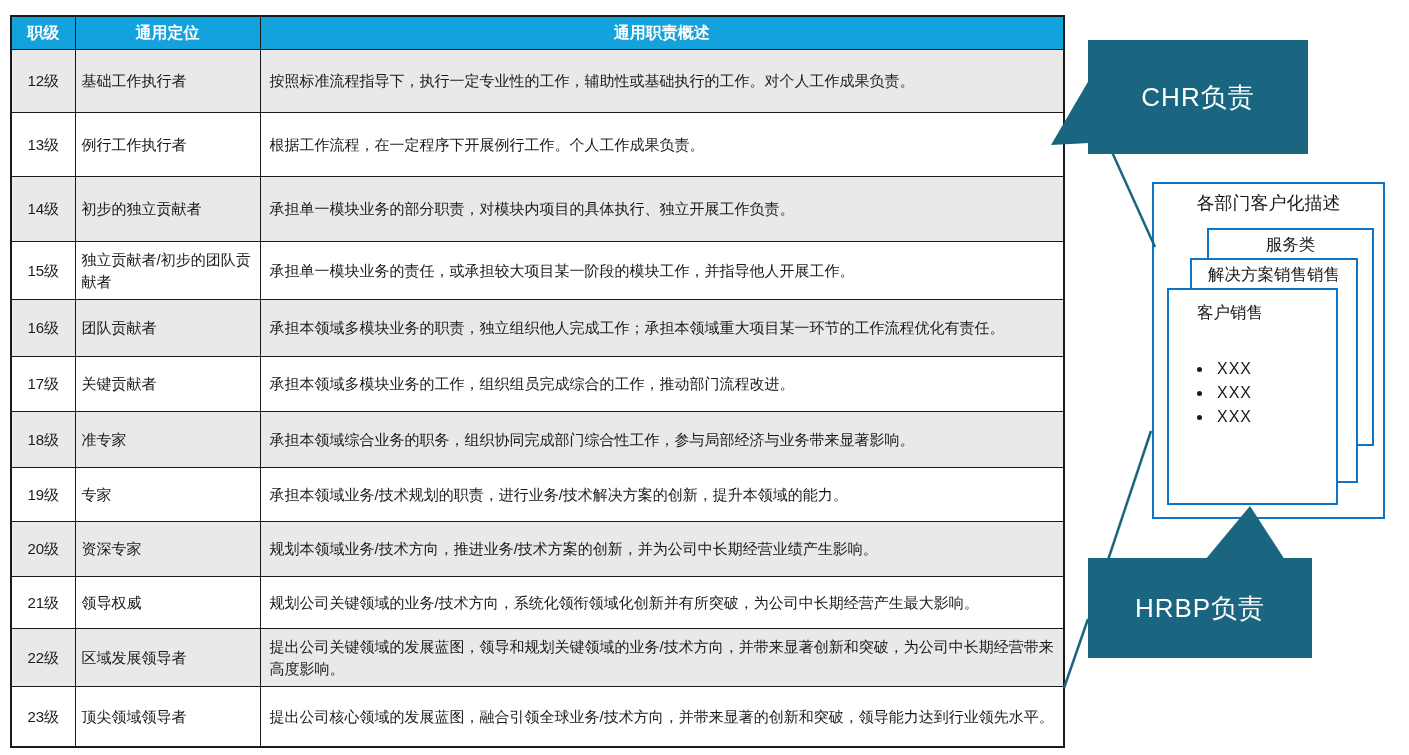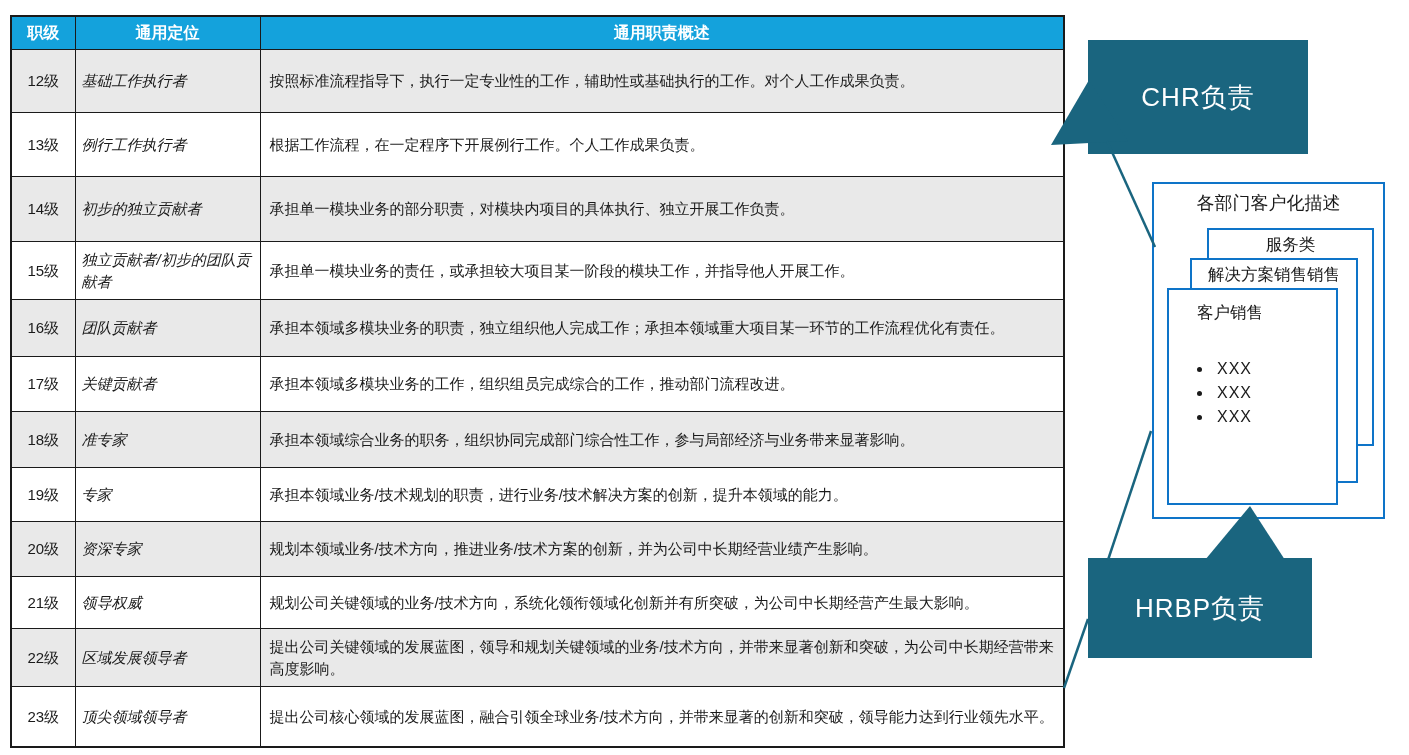--- a/index.html
+++ b/index.html
@@ -16,21 +16,21 @@
   #level-table th,#level-table td{
     border:1.5px solid #1a1a1a;
     vertical-align:middle;
     font-size:15px;line-height:1.42;
   }
   #level-table th{
     background:#14A2DC;color:#ffffff;font-weight:bold;font-size:16px;
     text-align:center;height:30px;
   }
   #level-table td.c-level{text-align:center;}
-  #level-table td.c-pos{text-align:left;padding:2px 6px;font-style:italic;}
+  #level-table td.c-pos{text-align:left;padding:2px 6px;}
   #level-table td.c-desc{text-align:left;padding:3px 9px;}
   #level-table tbody tr:nth-child(odd) td{background:#E9E9E9;}
   #level-table tbody tr:nth-child(even) td{background:#ffffff;}
   
   .callout{
     position:absolute;background:#1A657F;color:#ffffff;
     display:flex;align-items:center;justify-content:center;
     font-size:26px;letter-spacing:1px;z-index:5;
   }
   #chr-callout{left:1088px;top:40px;width:220px;height:114px;}

